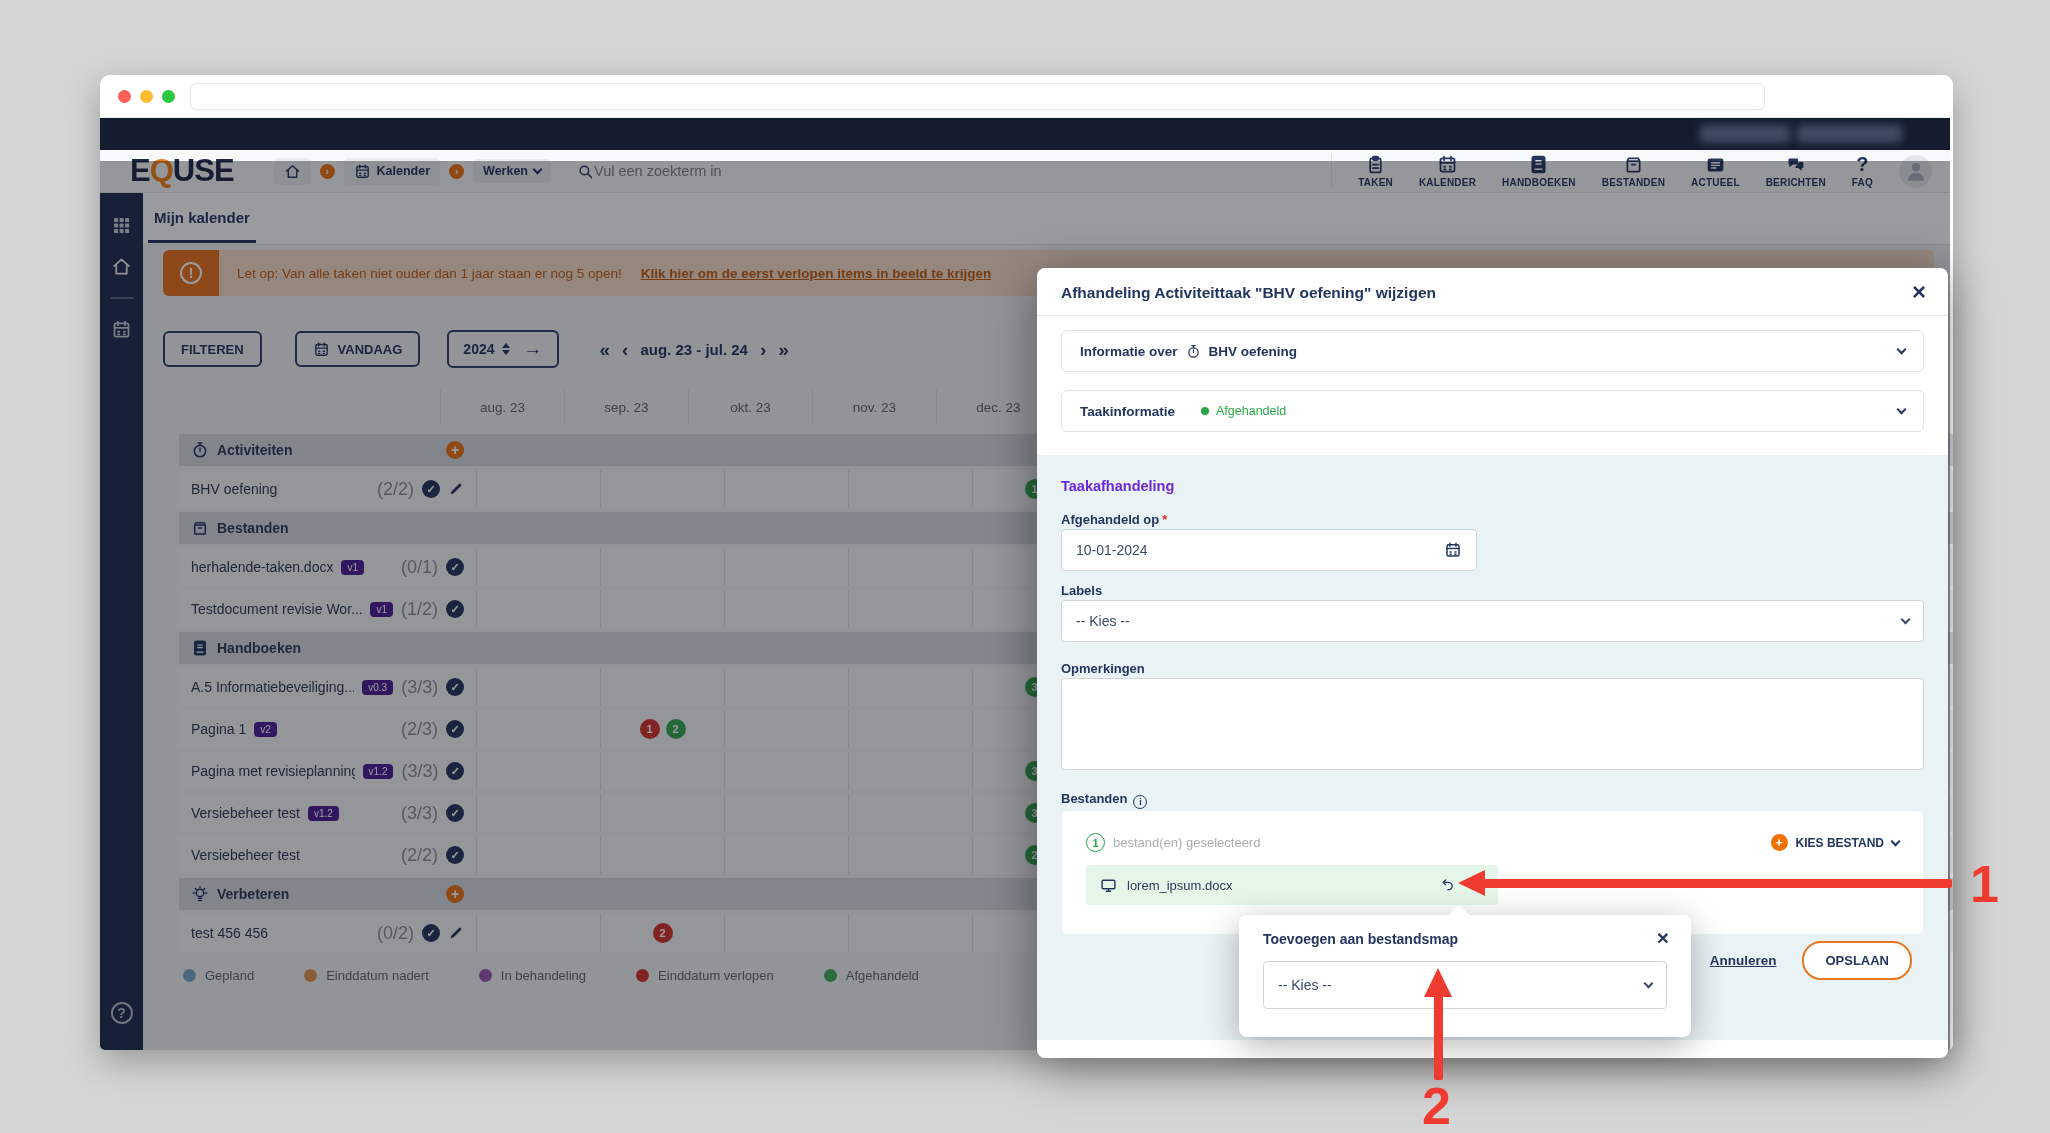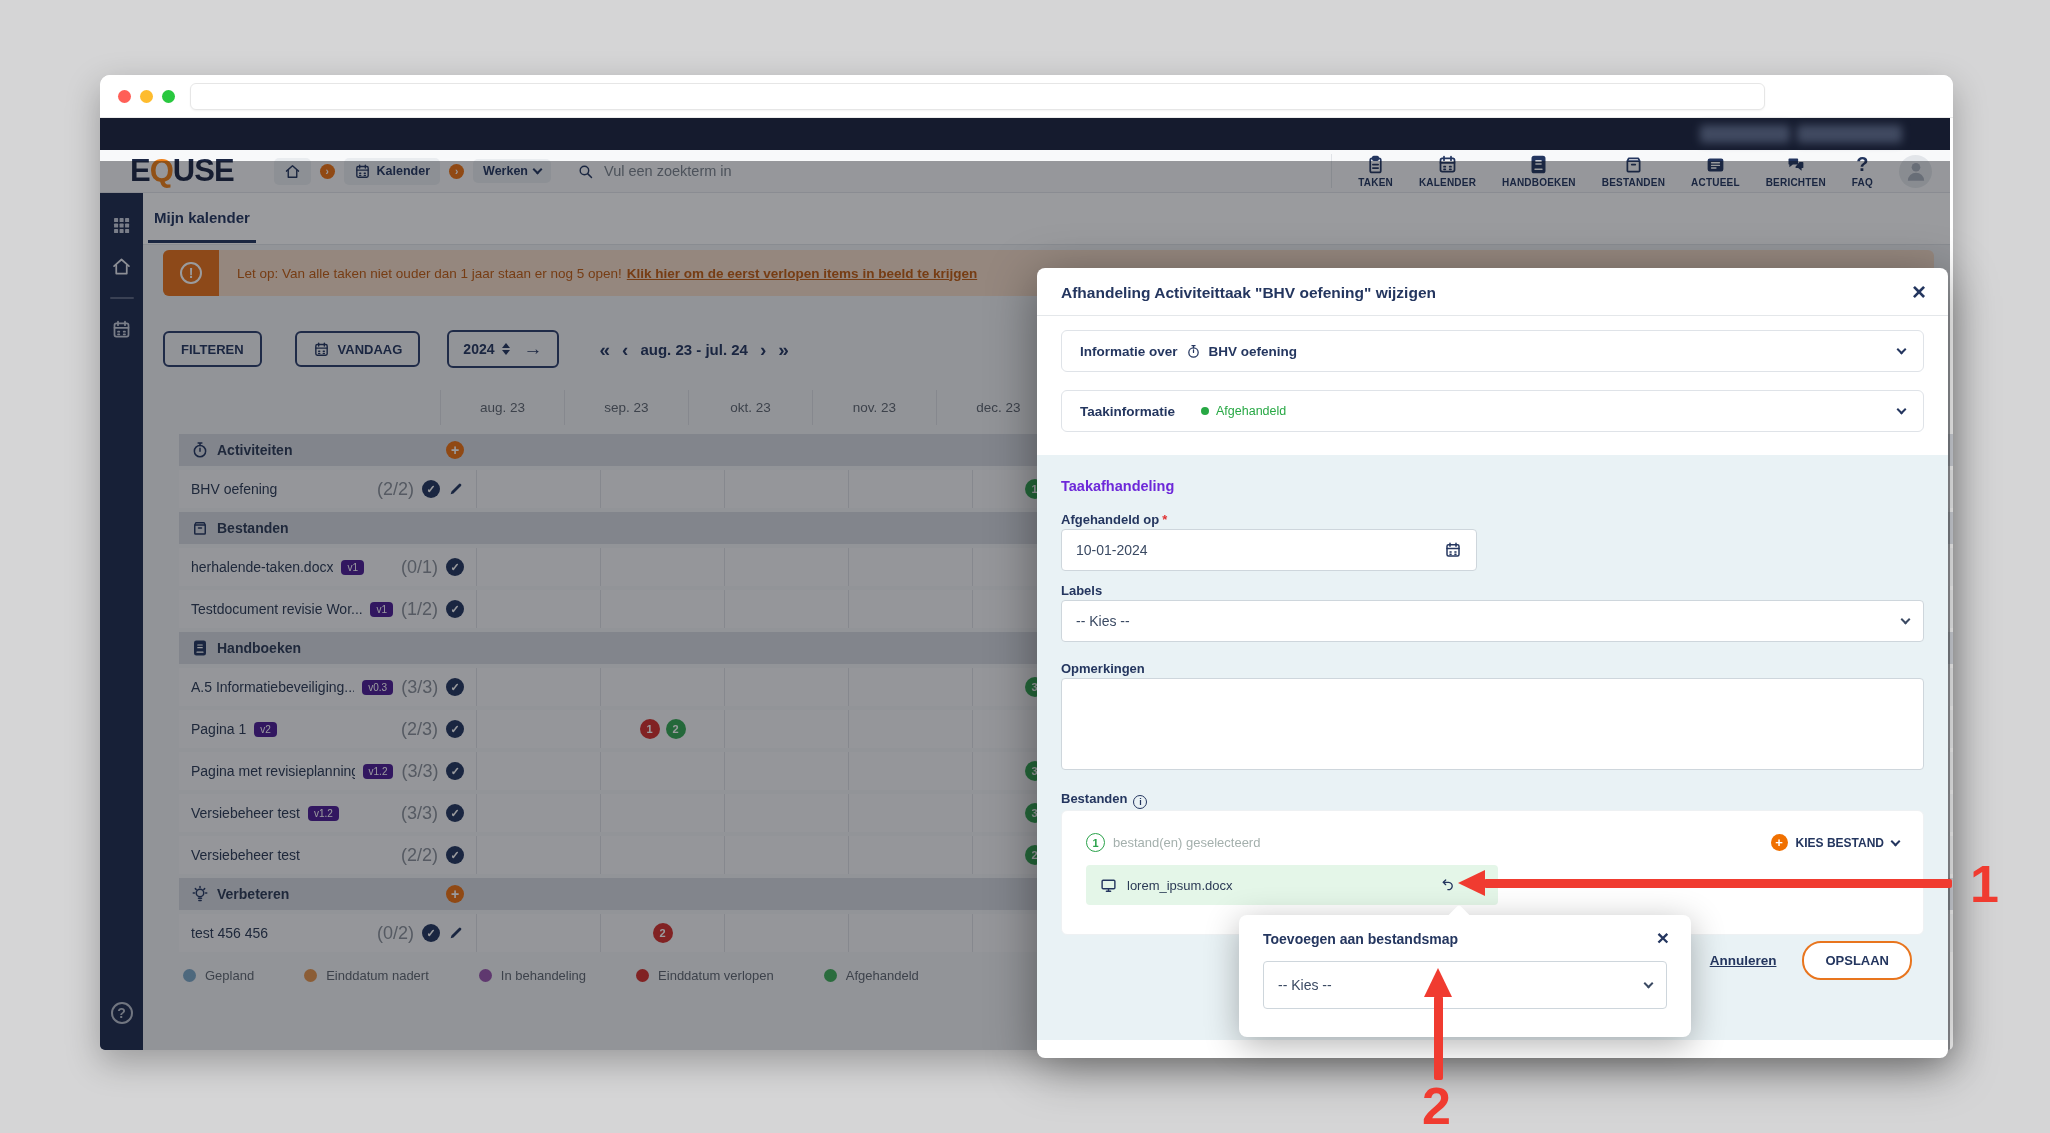--- a/index.html
+++ b/index.html
@@ -24,21 +24,21 @@
   .logo { font-size:31px; font-weight:bold; letter-spacing:-1px; color:#1c2744; margin-right:40px; white-space:nowrap; }
   .logo .q { color:#ef8018; }
   .crumbs { display:flex; align-items:center; gap:9px; }
   .chip { display:flex; align-items:center; gap:6px; background:#e9ecef; border-radius:5px; padding:5px 10px;
     color:#24365f; font-size:12.5px; font-weight:bold; }
   .chip svg { width:16px; height:16px; }
   .crumb-sep { width:15px; height:15px; border-radius:50%; background:#ee7212; color:#fff; font-size:10px;
     display:flex; align-items:center; justify-content:center; font-weight:bold; }
   .chev { display:inline-block; width:7px; height:7px; border-right:2px solid #24365f; border-bottom:2px solid #24365f;
     transform:rotate(45deg); margin-top:-3px; }
-  .searchbox { display:flex; align-items:center; gap:10px; margin-left:26px; flex:0 0 auto; color:#24365f;justify-content:space-between; }
+  .searchbox { display:flex; align-items:center; margin-left:26px; flex:0 0 auto; color:#24365f;justify-content:space-between; }
   .searchbox svg { width:19px; height:19px; }
   .searchbox input { border:none; outline:none; background:transparent; font-size:14.5px; width:300px;
     color:#333; font-family:"Liberation Sans",sans-serif; }
   .searchbox input::placeholder { color:#7a828c; }
   .top-menu { margin-left:auto; display:flex; align-items:flex-end; gap:26px; padding-right:6px; border-left:1px solid #e0e3e7; padding-left:26px; }
   .menu-item { display:flex; flex-direction:column; align-items:center; gap:2px; color:#24365f; cursor:pointer; }
   .menu-item svg { width:21px; height:21px; }
   .mi-label { font-size:10px; font-weight:bold; letter-spacing:.2px; }
   .qm { font-size:20px; font-weight:bold; line-height:21px; }
   .avatar { width:33px; height:33px; border-radius:50%; background:#e2e5e9; margin-left:20px; color:#aab1bc;
@@ -55,21 +55,21 @@
 
   .content { position:relative; flex:1; }
   .tabrow { height:52px; background:#fff; border-bottom:1px solid #e2e5e9; display:flex; align-items:center; padding-left:5px; }
   .tab { font-size:15px; font-weight:bold; color:#24365f; padding:15px 6px 14px; border-bottom:3px solid #24365f; }
 
   .banner { margin:5px 16px 0 20px; height:46px; display:flex; align-items:stretch; background:#f6ddc9;
     border-radius:6px; overflow:hidden; }
   .banner-ico { width:56px; background:#e8731a; display:flex; align-items:center; justify-content:center; }
   .excl { width:22px; height:22px; border:2px solid #fff; border-radius:50%; color:#fff; font-size:14px; font-weight:bold;
     display:flex; align-items:center; justify-content:center; }
-  .banner-text { display:flex; align-items:center; gap:5px; padding:4px 18px; font-size:13.5px; color:#c25d12; }
+  .banner-text { display:flex; align-items:center; gap:19px; padding:4px 18px; font-size:13.5px; color:#c25d12; }
   .banner-text a { color:#c25d12; font-weight:bold; }
 
   .toolbar { margin:34px 0 0 20px; display:flex; align-items:center; gap:13px; height:38px; }
   .tb-btn { border:2px solid #2c3e6b; border-radius:6px; background:transparent; height:36px; display:flex;
     align-items:center; gap:8px; padding:0 16px; font-size:13px; font-weight:bold; color:#24365f; }
   .tb-btn svg { width:17px; height:17px; }
   .year-group { border:2px solid #2c3e6b; border-radius:6px; height:38px; display:flex; align-items:center; gap:14px; padding:0 14px; margin-left:14px; }
   .year { font-size:14px; font-weight:bold; color:#24365f; display:flex; align-items:center; gap:7px; }
   .updown { display:flex; flex-direction:column; gap:2px; }
   .updown i { width:0; height:0; border-left:4px solid transparent; border-right:4px solid transparent; }

